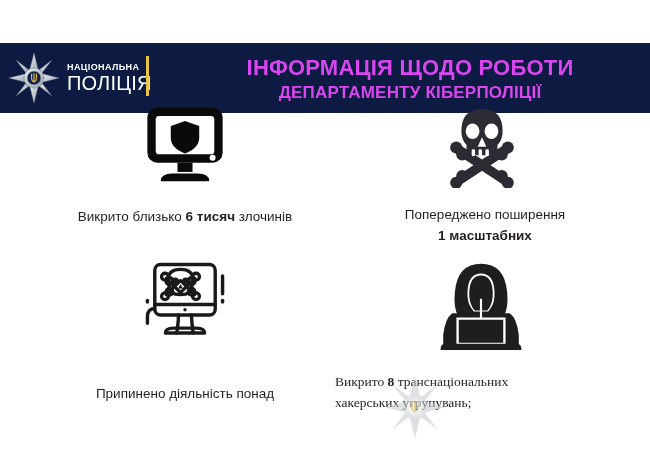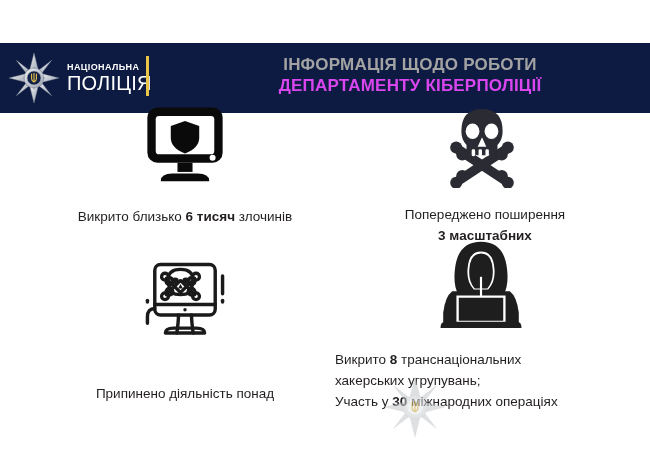--- a/index.html
+++ b/index.html
@@ -64,22 +64,22 @@
     background: #e8c547;
   }
   .header-title {
     position: absolute;
     left: 180px;
     top: 11px;
     width: 460px;
     text-align: center;
   }
   .title-line1 {
-    color: #a3a3a3;
-    font-size: 17px;
+    color: #d946ef;
+    font-size: 22px;
     font-weight: bold;
     letter-spacing: 0.2px;
     line-height: 1.25;
     white-space: nowrap;
   }
   .title-line2 {
     color: #d946ef;
     font-size: 17px;
     font-weight: bold;
     letter-spacing: 0.2px;
@@ -109,21 +109,21 @@
     line-height: 1.55;
   }
   .stat-text b {
     font-weight: bold;
   }
 
   
   #cell-crimes      { left: 40px;  top: 30px;  width: 290px; }
   #cell-attacks     { left: 335px; top: 30px;  width: 300px; }
   #cell-sites       { left: 40px;  top: 185px; width: 290px; }
-  #cell-groups      { left: 335px; top: 163px; width: 300px; }
+  #cell-groups      { left: 335px; top: 185px; width: 300px; font-family: Liberation Serif, serif; }
 
   #cell-crimes  .cell-icon { height: 88px; }
   #cell-attacks .cell-icon { height: 88px; }
   #cell-sites   .cell-icon { height: 92px; }
   #cell-groups  .cell-icon { height: 105px; }
 
   #cell-crimes  .stat-text { margin-top: 19px; text-align: center; }
   #cell-attacks .stat-text { margin-top: 17px; text-align: center; }
   #cell-sites   .stat-text { margin-top: 37px; text-align: center; }
   #cell-groups  .stat-text { margin-top: 12px; text-align: left; }
@@ -234,21 +234,21 @@
         <path d="M50 41 L45 52 L55 52 Z" fill="#ffffff"></path>
         <g fill="#ffffff">
           <rect x="38" y="55" width="4" height="8" rx="1.6"></rect>
           <rect x="46" y="55" width="4" height="8" rx="1.6"></rect>
           <rect x="54" y="55" width="4" height="8" rx="1.6"></rect>
         </g>
       </svg>
     </div>
     <div class="stat-text">
       <div>Попереджено поширення</div>
-      <div><b class="strong-num">3 масштабних</b></div>
+      <div><b class="strong-num">1 масштабних</b></div>
     </div>
   </div>
 
   <div class="cell" id="cell-sites">
     <div class="cell-icon">
       <svg viewBox="0 0 120 108" width="98" height="90">
         <g fill="none" stroke="#1a1a1a" stroke-width="4.2" stroke-linecap="round" stroke-linejoin="round">
           <rect x="23" y="8" width="74" height="62" rx="7" ry="7"></rect>
           <line x1="23" y1="57" x2="97" y2="57"></line>
           <path d="M50 92 Q52 78 52 70"></path>
@@ -295,23 +295,20 @@
         <path d="M50 42 L50 66" stroke="#ffffff" stroke-width="2.4" fill="none"></path>
         <path d="M24 64 L76 64 L76 92 L24 92 Z" fill="#1e1e1e" stroke="#ffffff" stroke-width="2.6"></path>
         <path d="M10 92 L90 92 Q95 92 95 99 L5 99 Q5 92 10 92 Z" fill="#1e1e1e"></path>
       </svg>
     </div>
     <div class="stat-text">
       <div>
         <span>Викрито </span><b class="strong-num">8</b><span>  транснаціональних</span>
       </div>
       <div>хакерських угрупувань;</div>
-      <div>
-        <span>Участь у </span><b class="strong-num">30</b><span> міжнародних операціях</span>
-      </div>
     </div>
   </div>
 
 </div>
 
 <div class="watermark">
   <svg viewBox="0 0 100 100" width="62" height="62">
     <g transform="translate(50,50)">
       <g fill="#c4c8cc" stroke="#b2b7bc" stroke-width="0.8">
         <polygon points="0,-48 9,-12 0,-20 -9,-12"></polygon>

